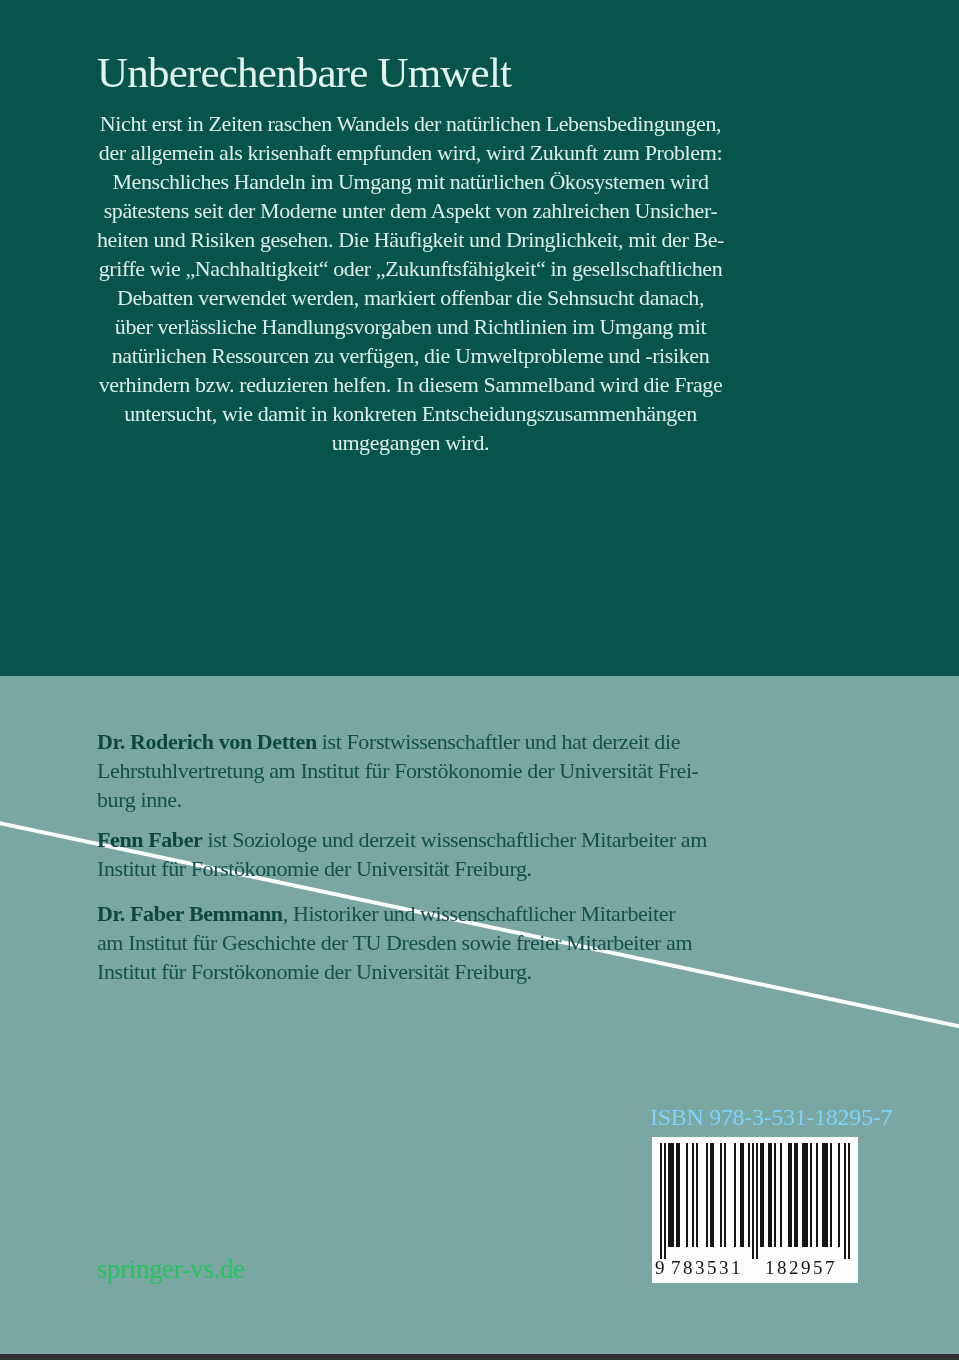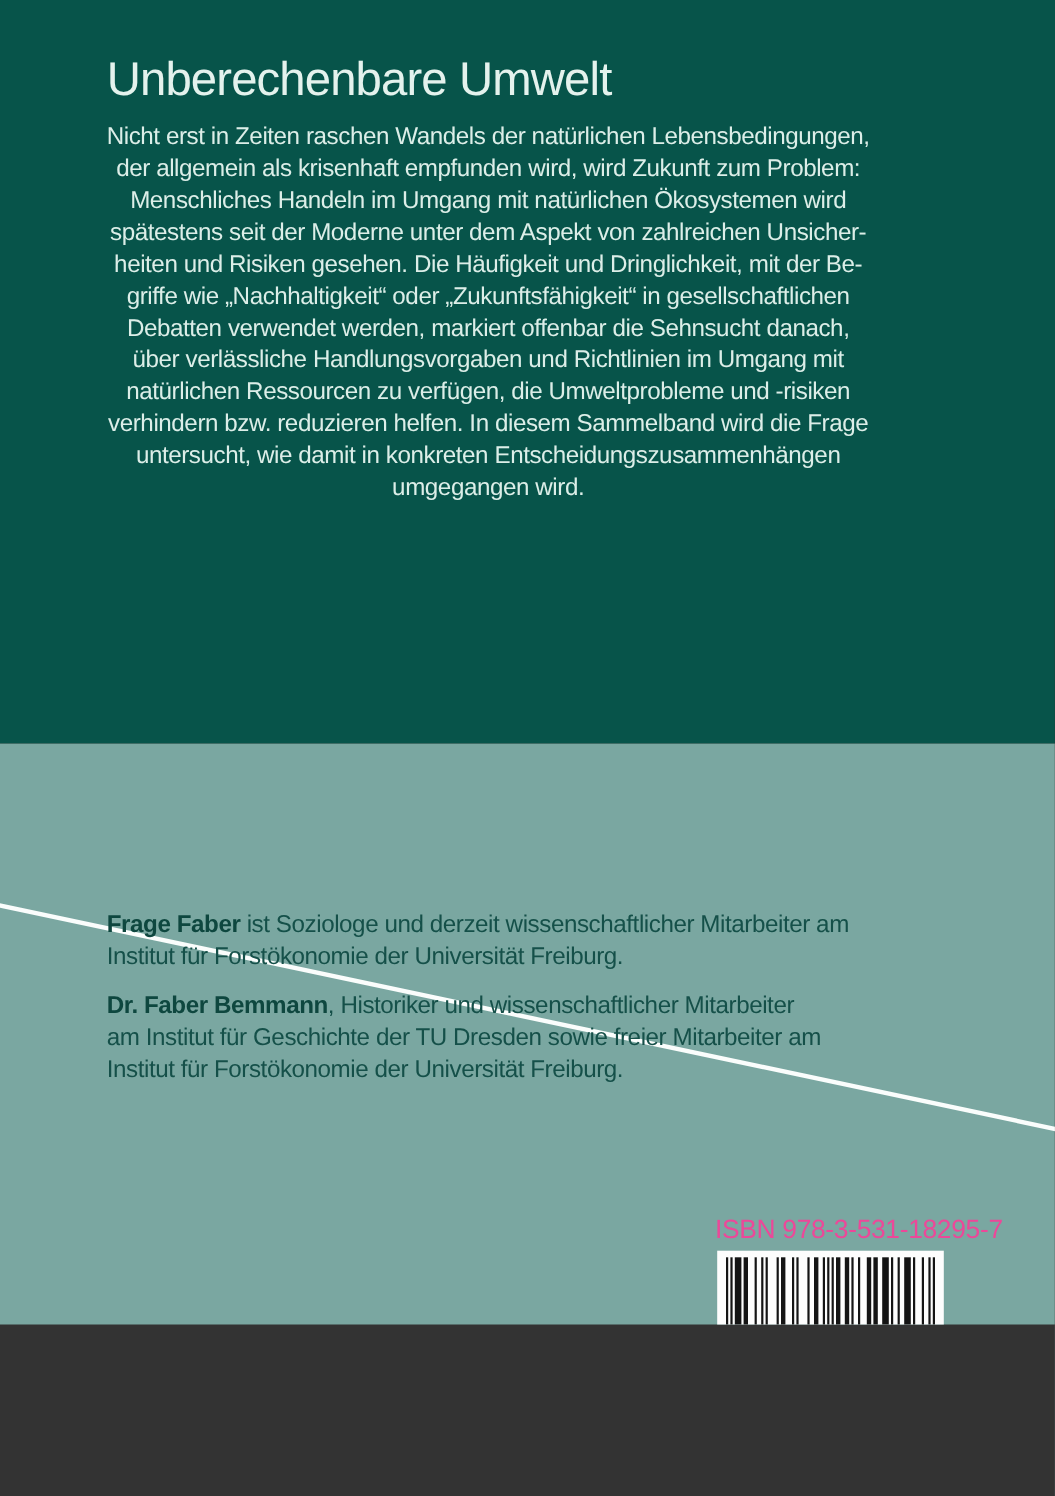--- a/index.html
+++ b/index.html
@@ -1,20 +1,20 @@
 <!DOCTYPE html>
 <html><head>
 <meta charset="utf-8">
 <style>
   html,body{margin:0;padding:0;background:#333;}
   .page{
     position:relative;
-    width:959px;height:1204px;
+    width:959px;height:1354px;
     overflow:hidden;
-    font-family:Liberation Sans, sans-serif;
+    font-family:Liberation Serif, serif;
     -webkit-font-smoothing:antialiased;
   }
   .bg-dark{
     position:absolute;left:0;top:0;width:959px;height:676px;
     z-index:0;
   }
   .bg-light{
     position:absolute;left:0;top:676px;width:959px;height:684px;
     z-index:0;
   }
@@ -55,21 +55,21 @@
     z-index:2;
   }
   .bio-1{top:727px;}
   .bio-2{top:825px;}
   .bio-3{top:899px;}
   .bio .bio-name{font-weight:700;color:#0e473f;white-space:pre;}
   .bio .bio-text{white-space:pre;}
   .isbn-label{
     position:absolute;left:650px;top:1104px;
     font-size:24px;letter-spacing:-0.3px;
-    color:#ec4899;
+    color:#7dd3fc;
     z-index:2;
     white-space:pre;
   }
   .barcode-box{
     position:absolute;left:652px;top:1137px;
     width:206px;height:146px;
     background:#fdfdfd;
     z-index:2;
   }
   .barcode-box svg{position:absolute;left:0;top:0;}
@@ -111,23 +111,28 @@
 spätestens seit der Moderne unter dem Aspekt von zahlreichen Unsicher-
 heiten und Risiken gesehen. Die Häufigkeit und Dringlichkeit, mit der Be-
 griffe wie „Nachhaltigkeit“ oder „Zukunftsfähigkeit“ in gesellschaftlichen
 Debatten verwendet werden, markiert offenbar die Sehnsucht danach,
 über verlässliche Handlungsvorgaben und Richtlinien im Umgang mit
 natürlichen Ressourcen zu verfügen, die Umweltprobleme und -risiken
 verhindern bzw. reduzieren helfen. In diesem Sammelband wird die Frage
 untersucht, wie damit in konkreten Entscheidungszusammenhängen
 umgegangen wird.</div>
 
+  <div class="bio bio-1">
+    <span class="bio-name">Dr. Roderich von Detten</span><span class="bio-text"> ist Forstwissenschaftler und hat derzeit die
+Lehrstuhlvertretung am Institut für Forstökonomie der Universität Frei-
+burg inne.</span>
+  </div>
 
   <div class="bio bio-2">
-    <span class="bio-name">Frage Faber</span><span class="bio-text"> ist Soziologe und derzeit wissenschaftlicher Mitarbeiter am
+    <span class="bio-name">Fenn Faber</span><span class="bio-text"> ist Soziologe und derzeit wissenschaftlicher Mitarbeiter am
 Institut für Forstökonomie der Universität Freiburg.</span>
   </div>
 
   <div class="bio bio-3">
     <span class="bio-name">Dr. Faber Bemmann</span><span class="bio-text">, Historiker und wissenschaftlicher Mitarbeiter
 am Institut für Geschichte der TU Dresden sowie freier Mitarbeiter am
 Institut für Forstökonomie der Universität Freiburg.</span>
   </div>
 
   <div class="isbn-label">ISBN 978-3-531-18295-7</div>

